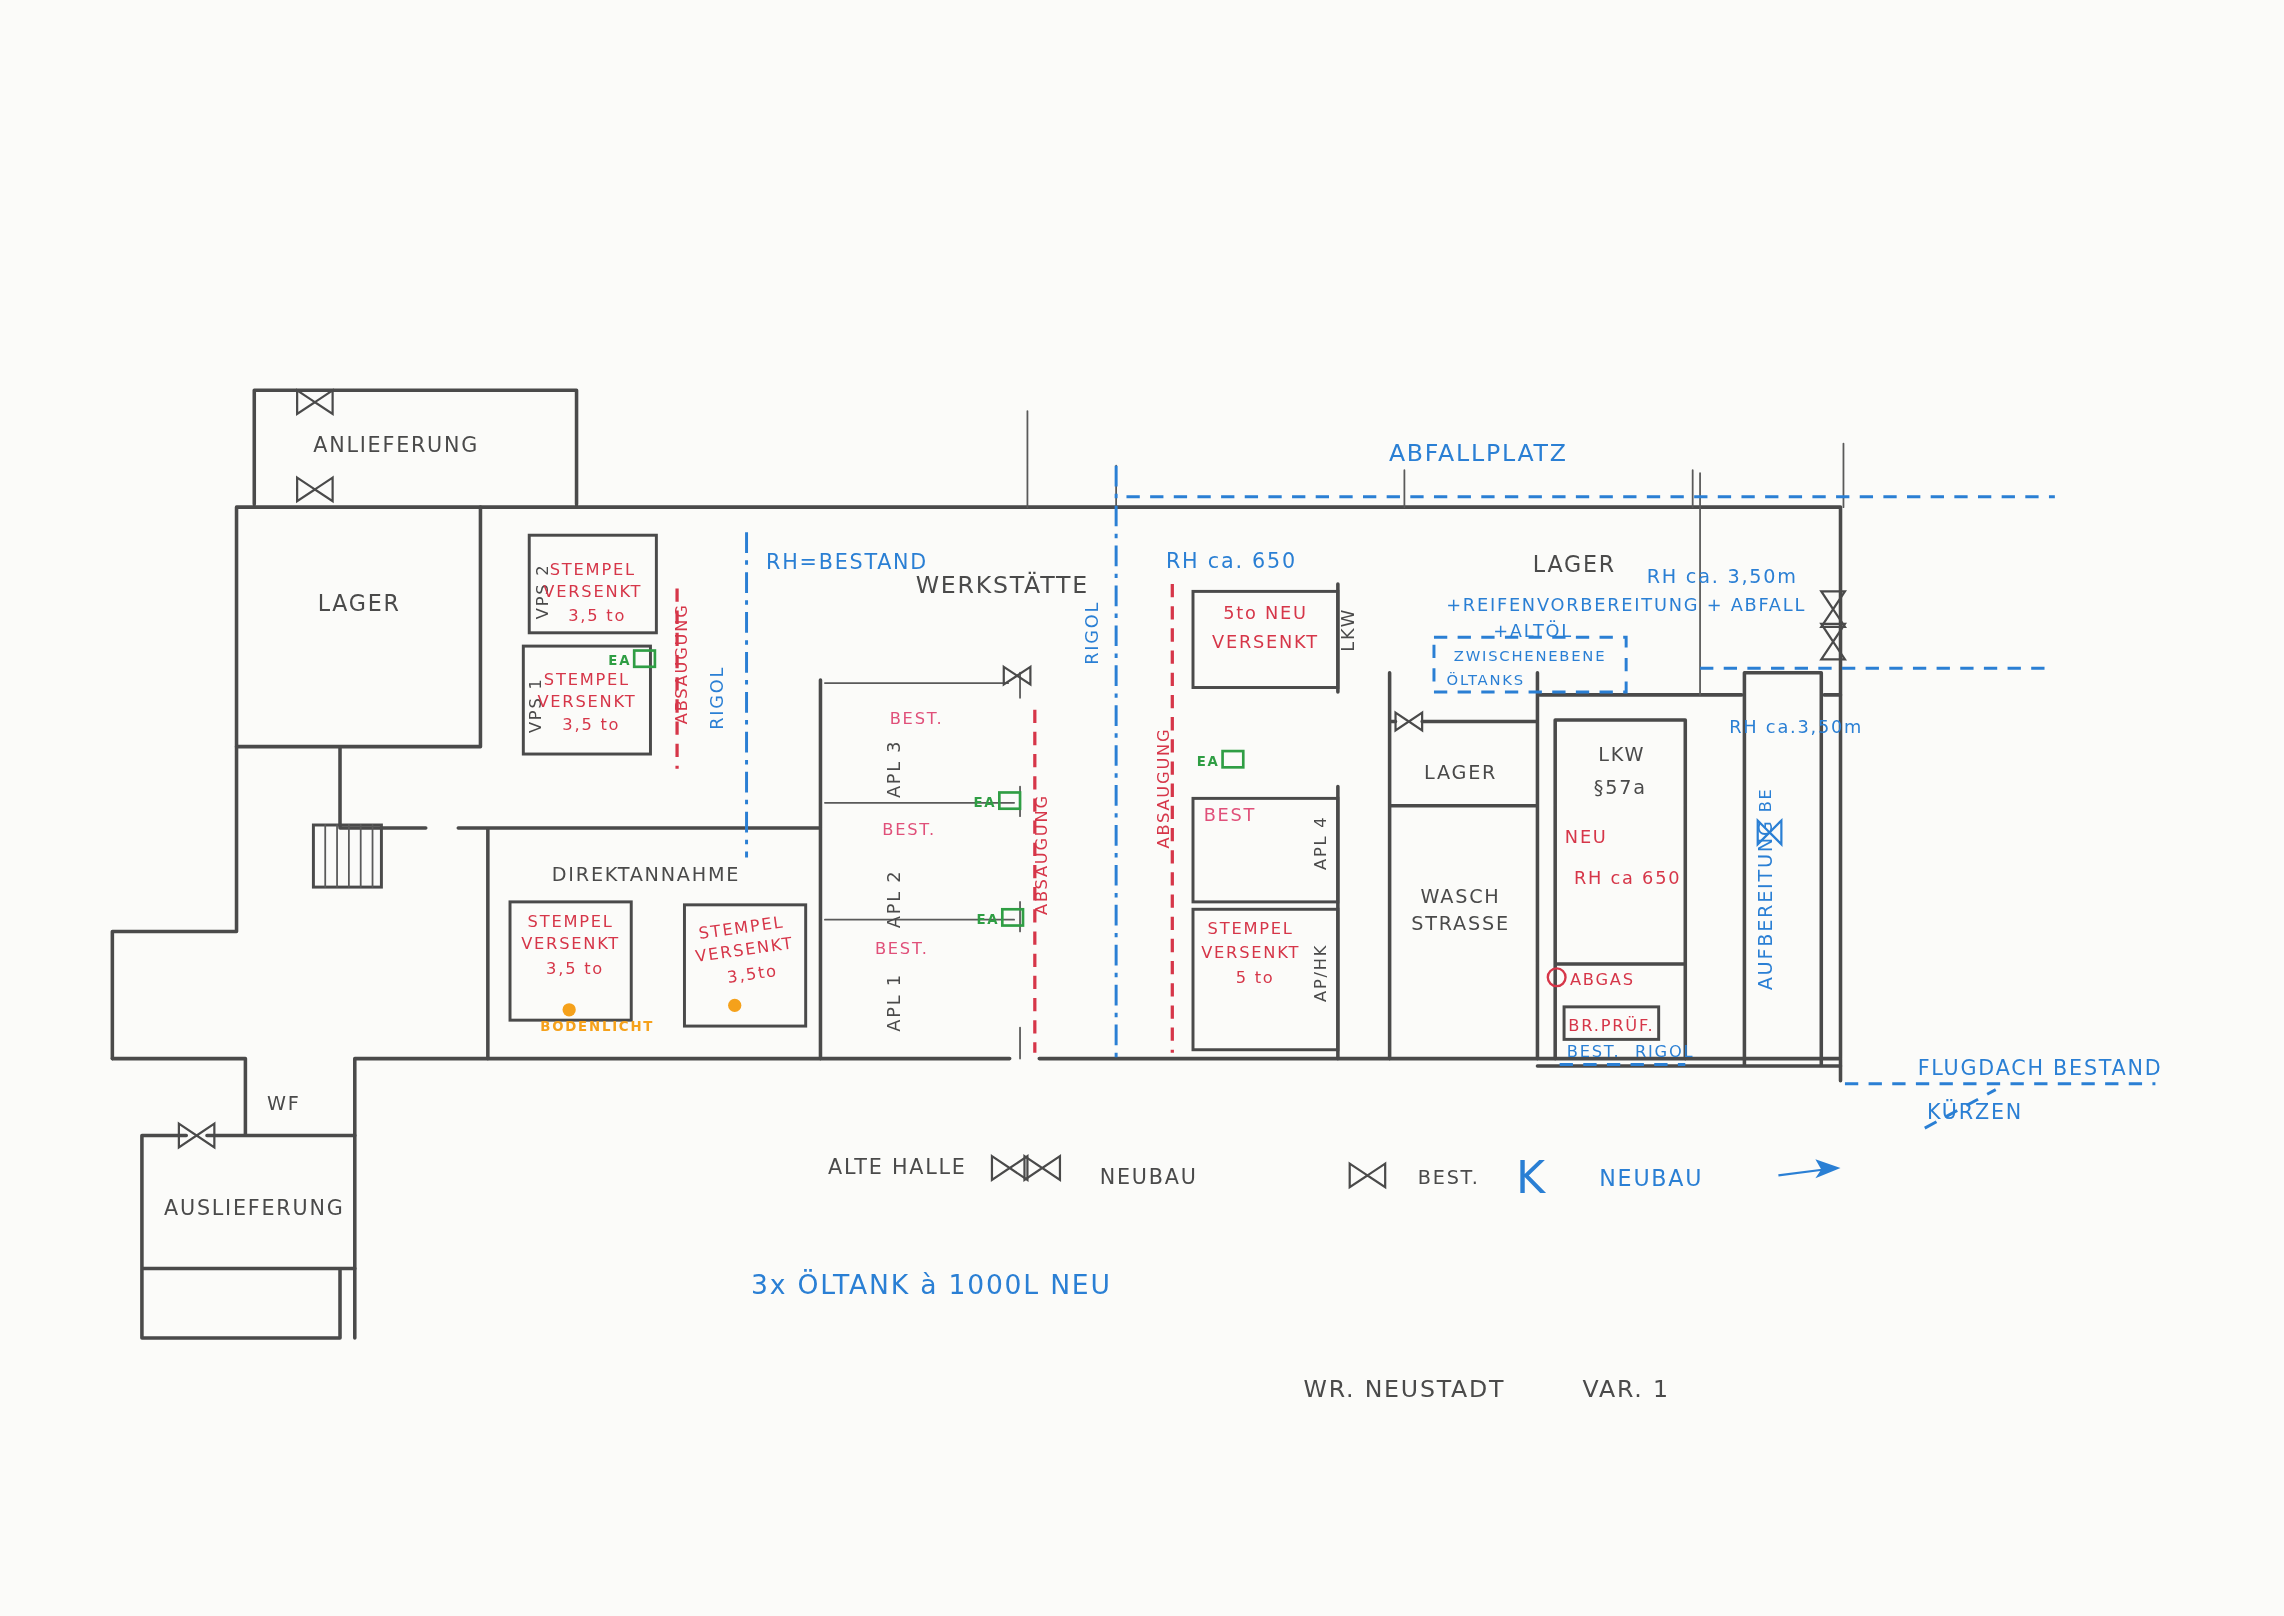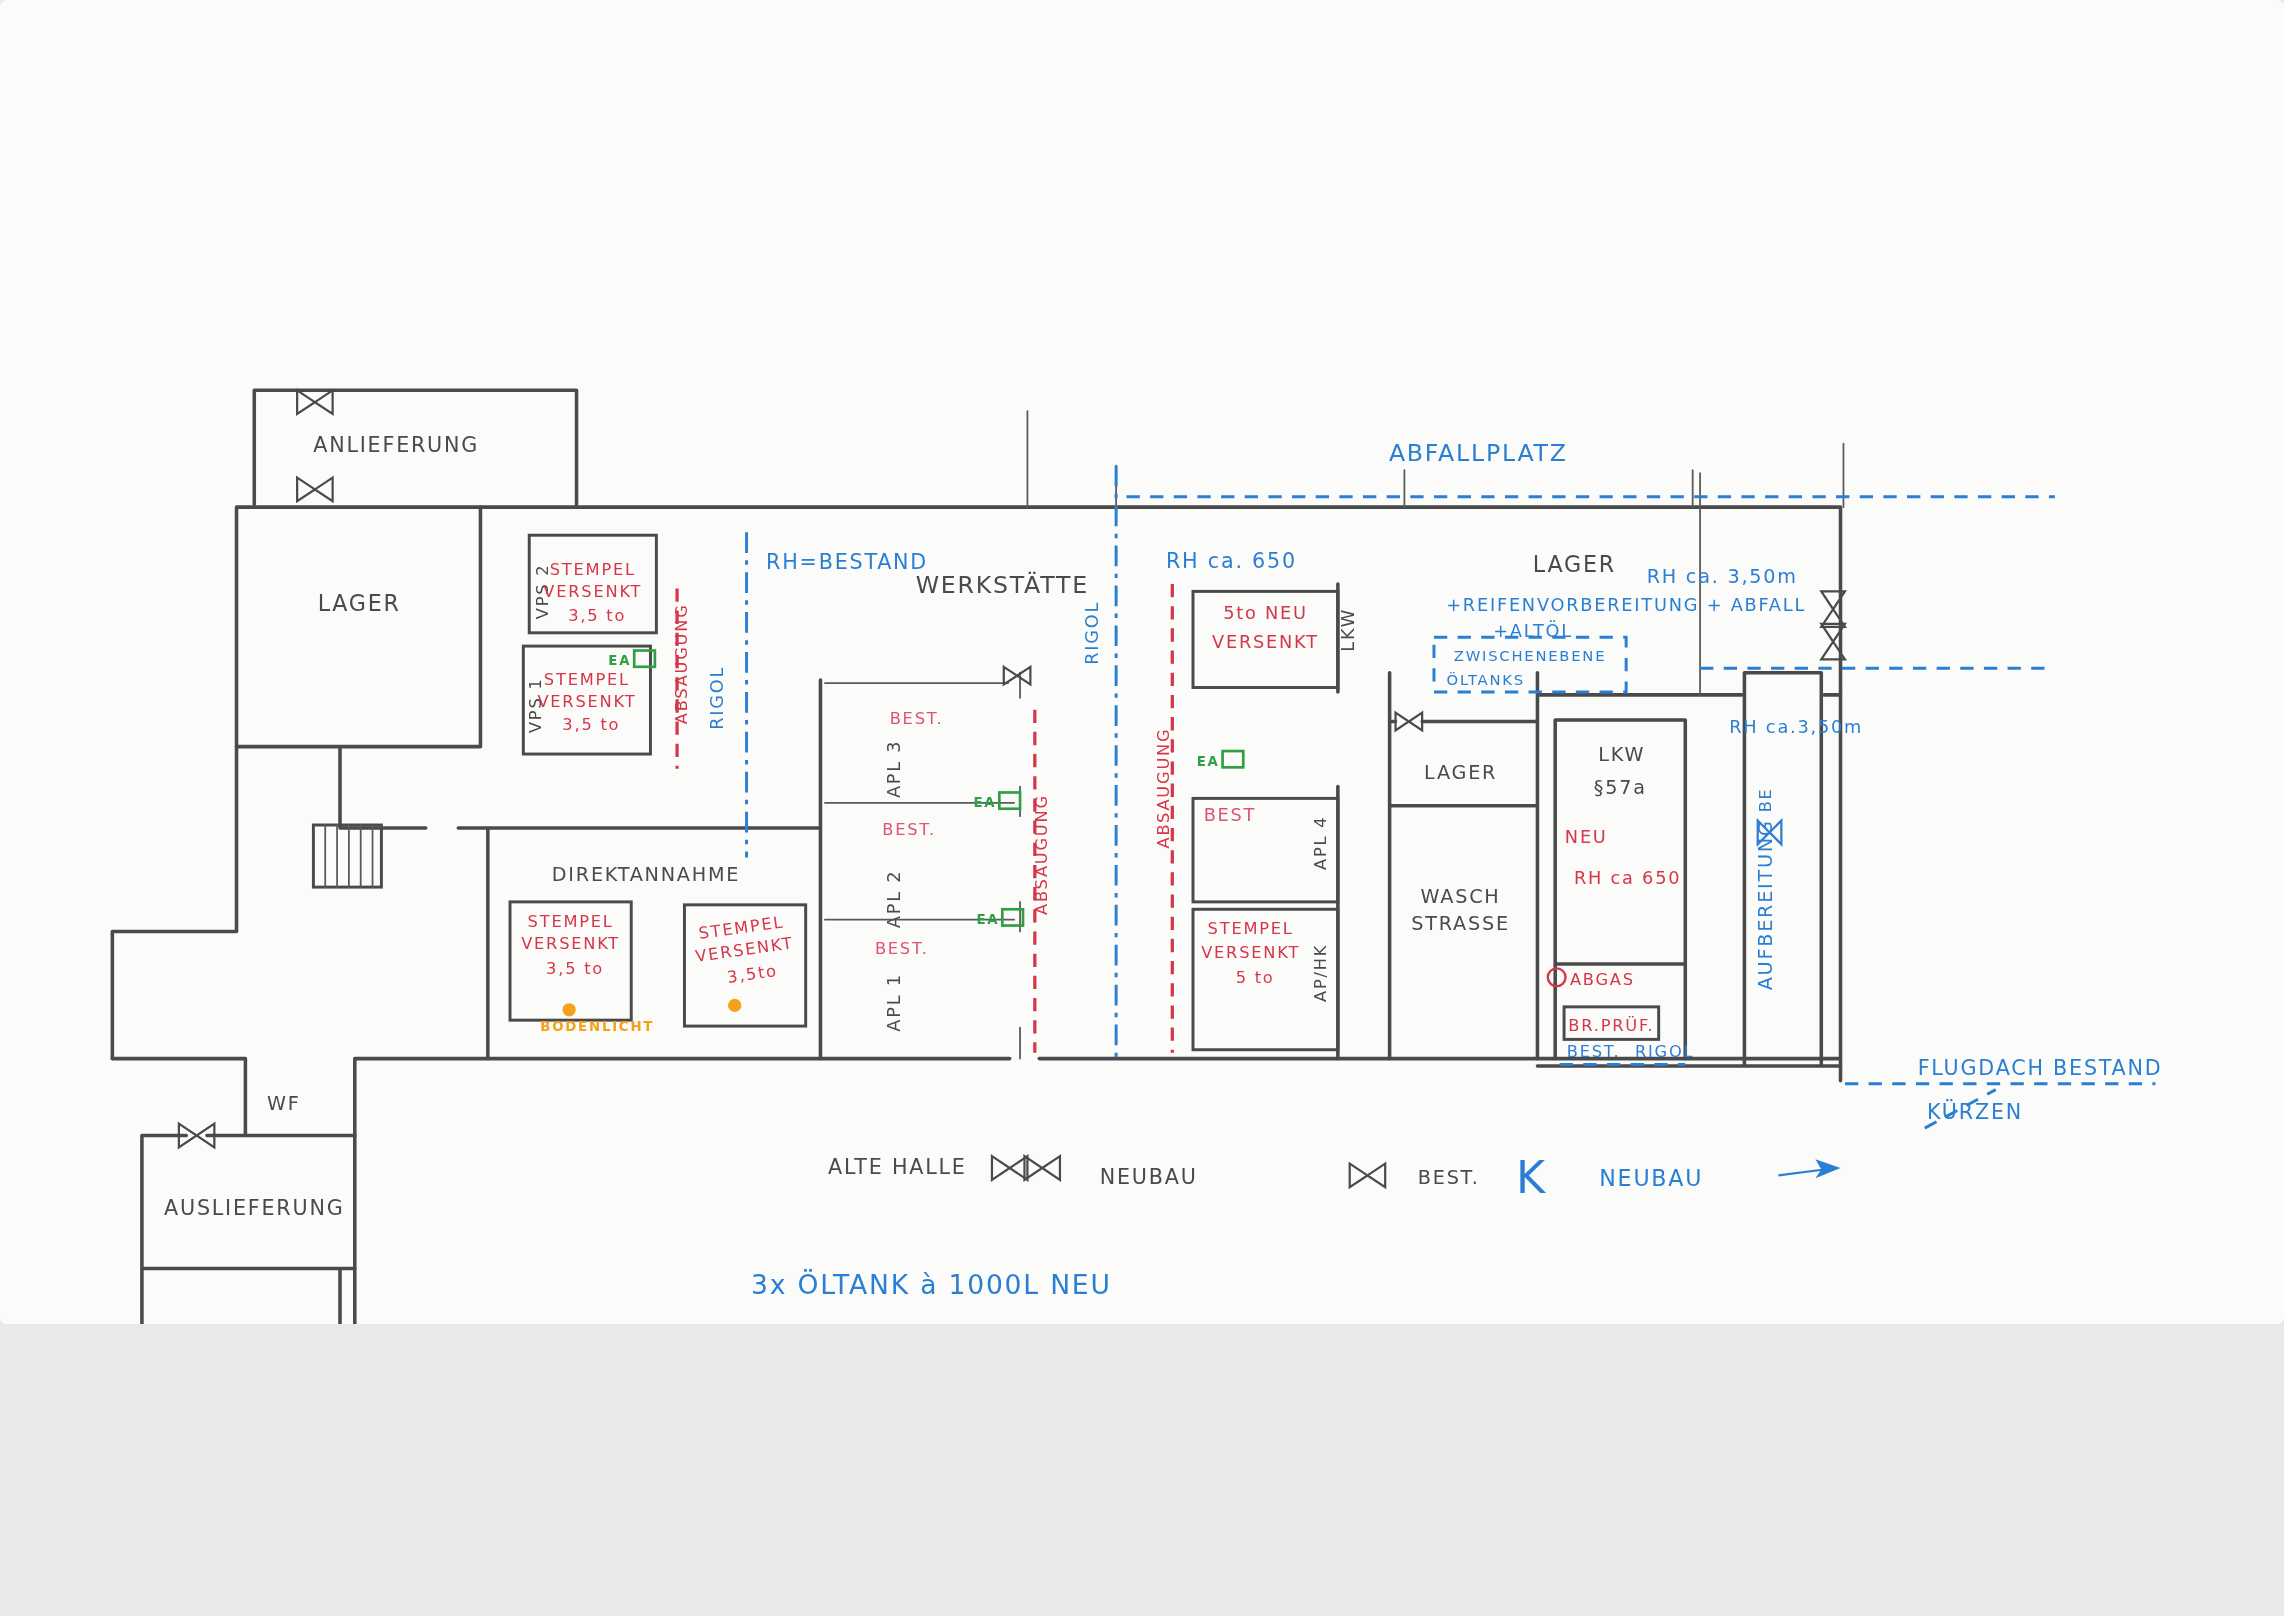--- a/index.html
+++ b/index.html
@@ -1,16 +1,16 @@
 <!DOCTYPE html>
 <html style="font-size:11px"><head>
 <meta charset="utf-8">
 <style>
   html,body{margin:0;padding:0;background:#e9e9e7;}
-  .page{width:2284px;height:1324px;background:#fbfbf9;position:relative;overflow:hidden;border-radius:7px;}
+  .page{width:2284px;height:1616px;background:#fbfbf9;position:relative;overflow:hidden;}
   svg{display:block;}
   text{font-family:"DejaVu Sans",sans-serif;letter-spacing:1.2px;}
   .pencil-t{fill:#4a4a4a;}
   .red-t{fill:#d63649;}
   .pink-t{fill:#e0507a;}
   .blue-t{fill:#2a7fd4;}
   .green-t{fill:#2f9e44;font-weight:bold;}
   .orange-t{fill:#f5a11b;font-weight:bold;}
   .w{stroke:#4a4a4a;fill:none;stroke-width:2.4;stroke-linecap:round;stroke-linejoin:round;}
   .w-thin{stroke:#5a5a5a;fill:none;stroke-width:1.2;stroke-linecap:round;}

